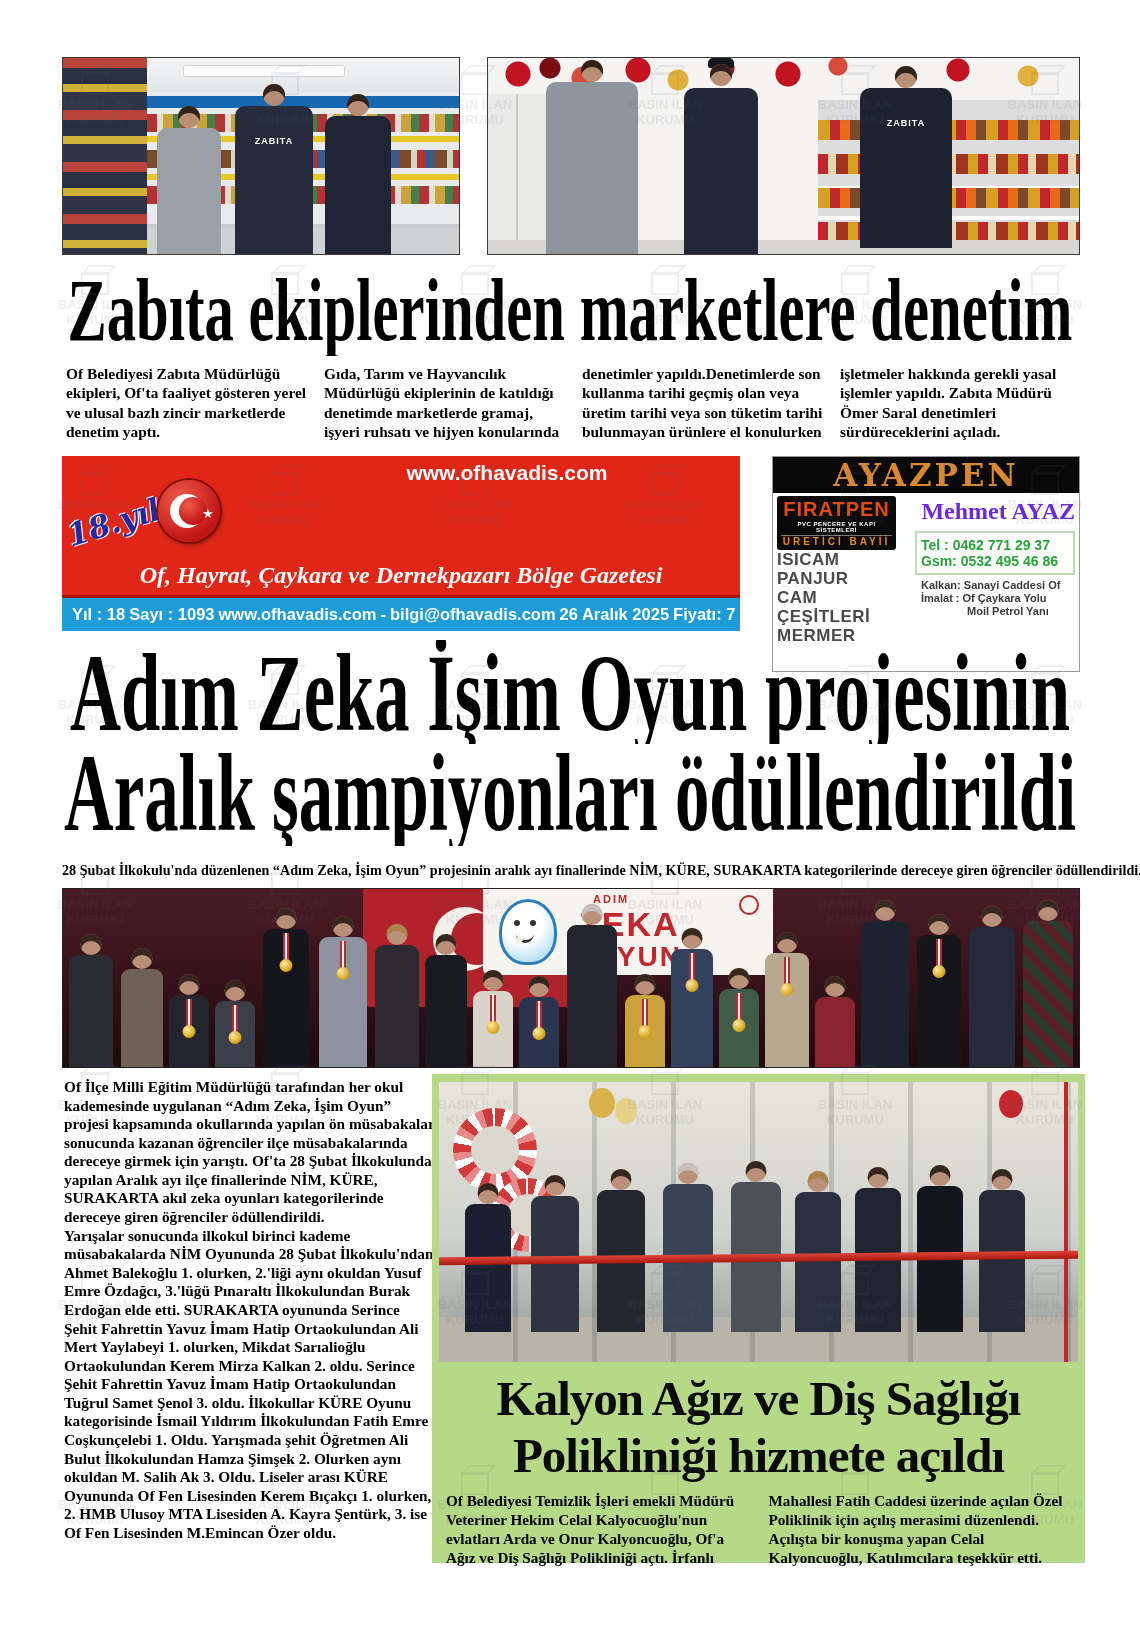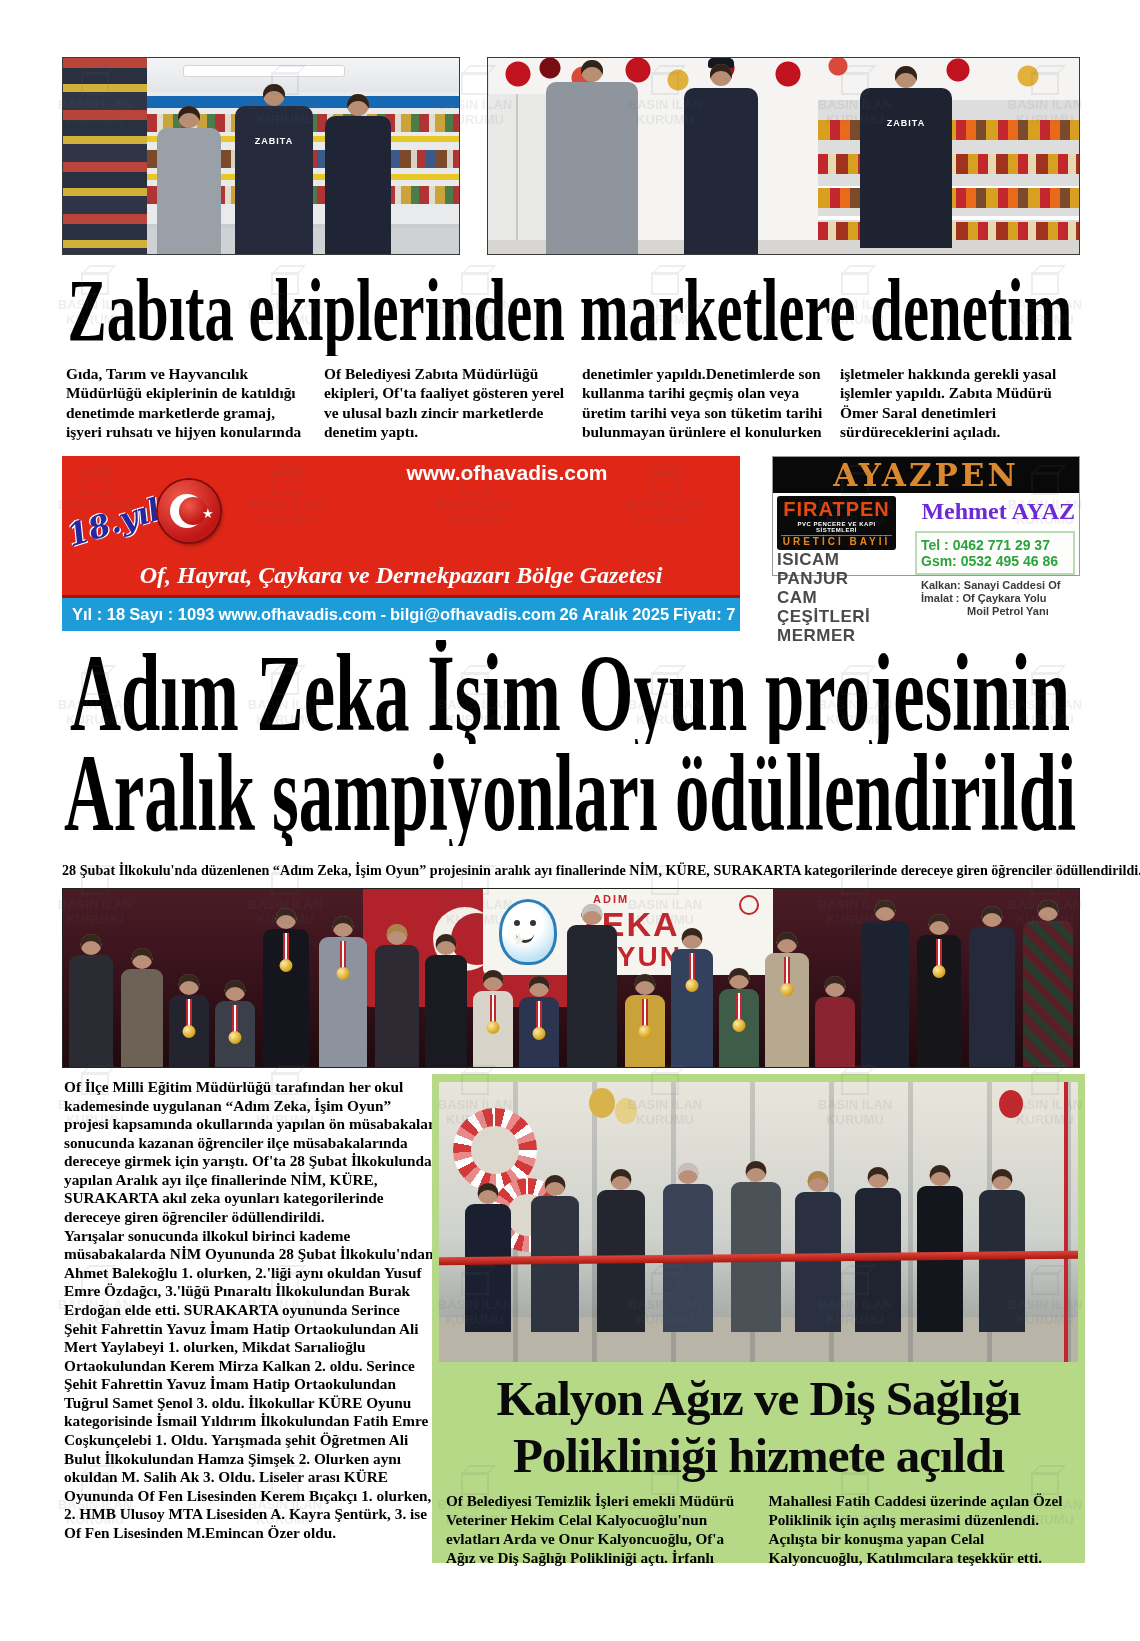--- a/index.html
+++ b/index.html
@@ -88,21 +88,21 @@
       width:21px;height:21px;border-radius:50%;background:
       radial-gradient(circle,#111 0 3px,#e8862a 3px 7px,#fff 7px 10px,#16337e 10px 11px);}
   #mh-tagline{position:absolute;left:0;bottom:6px;width:100%;text-align:center;color:#fff;
       font-style:italic;font-weight:bold;font-size:24px;}
   #infobar{left:62px;top:598px;width:678px;height:33px;background:#1e9cd7;color:#fff;
       font-family:"Liberation Sans",sans-serif;font-weight:bold;font-size:16.5px;
       display:flex;align-items:center;justify-content:space-between;padding:0 8px;box-sizing:border-box;white-space:nowrap;}
   #infobar span{margin:0 2px;}
 
   
-  #ad{left:772px;top:456px;width:308px;height:120px;border:1px solid #999;box-sizing:border-box;background:#fff;}
+  #ad{left:772px;top:456px;width:308px;height:216px;border:1px solid #999;box-sizing:border-box;background:#fff;}
   #ad-top{height:36px;background:#090909;display:flex;align-items:center;justify-content:center;}
   #ad-brand{color:#d9882f;font-family:"DejaVu Serif",serif;font-weight:bold;font-size:31px;letter-spacing:3px;}
   #ad-body{display:flex;padding:3px 4px 0 4px;gap:19px;}
   #ad-left{width:146px;}
   #fp{background:#0a0a0a;border-radius:3px;padding:2px 4px 3px 4px;text-align:center;}
   #fp-name{color:#e8490e;font-family:"Liberation Sans",sans-serif;font-weight:bold;font-size:20px;letter-spacing:1px;}
   #fp-sub{color:#fff;font-family:"Liberation Sans",sans-serif;font-weight:bold;font-size:6px;letter-spacing:.5px;}
   #fp-badge{border-top:1px solid #777;margin-top:2px;color:#e8871e;font-family:"Liberation Sans",sans-serif;
       font-weight:bold;font-size:10px;letter-spacing:3px;}
   #services{color:#4a4a4a;font-family:"Liberation Sans",sans-serif;font-weight:bold;
@@ -213,22 +213,22 @@
     <span class="fhead"></span>
     <span class="zab">ZABITA</span>
   </div>
 </div>
 
 <svg class="bigsvg" style="top:260px;height:96px;" viewBox="0 0 1020 96">
   <text x="510" y="80" text-anchor="middle" textLength="1005" lengthAdjust="spacingAndGlyphs" font-family="Liberation Serif, serif" font-weight="bold" font-size="88">Zabıta ekiplerinden marketlere denetim</text>
 </svg>
 
 <div class="abs" id="intro">
+  <div class="icol">Of Belediyesi Zabıta Müdürlüğü ekipleri, Of'ta faaliyet gösteren yerel ve ulusal bazlı zincir marketlerde denetim yaptı.</div>
   <div class="icol">Gıda, Tarım ve Hayvancılık Müdürlüğü ekiplerinin de katıldığı denetimde marketlerde gramaj, işyeri ruhsatı ve hijyen konularında</div>
-  <div class="icol">Of Belediyesi Zabıta Müdürlüğü ekipleri, Of'ta faaliyet gösteren yerel ve ulusal bazlı zincir marketlerde denetim yaptı.</div>
   <div class="icol">denetimler yapıldı.Denetimlerde son kullanma tarihi geçmiş olan veya üretim tarihi veya son tüketim tarihi bulunmayan ürünlere el konulurken</div>
   <div class="icol">işletmeler hakkında gerekli yasal işlemler yapıldı. Zabıta Müdürü Ömer Saral denetimleri sürdüreceklerini açıladı.</div>
 </div>
 
 <div class="abs" id="masthead">
   <div id="mh-www">www.ofhavadis.com</div>
   <div id="mh-badge">18.yıl</div>
   <div id="mh-flag">
       <span class="mh-star">★</span>
     </div>

